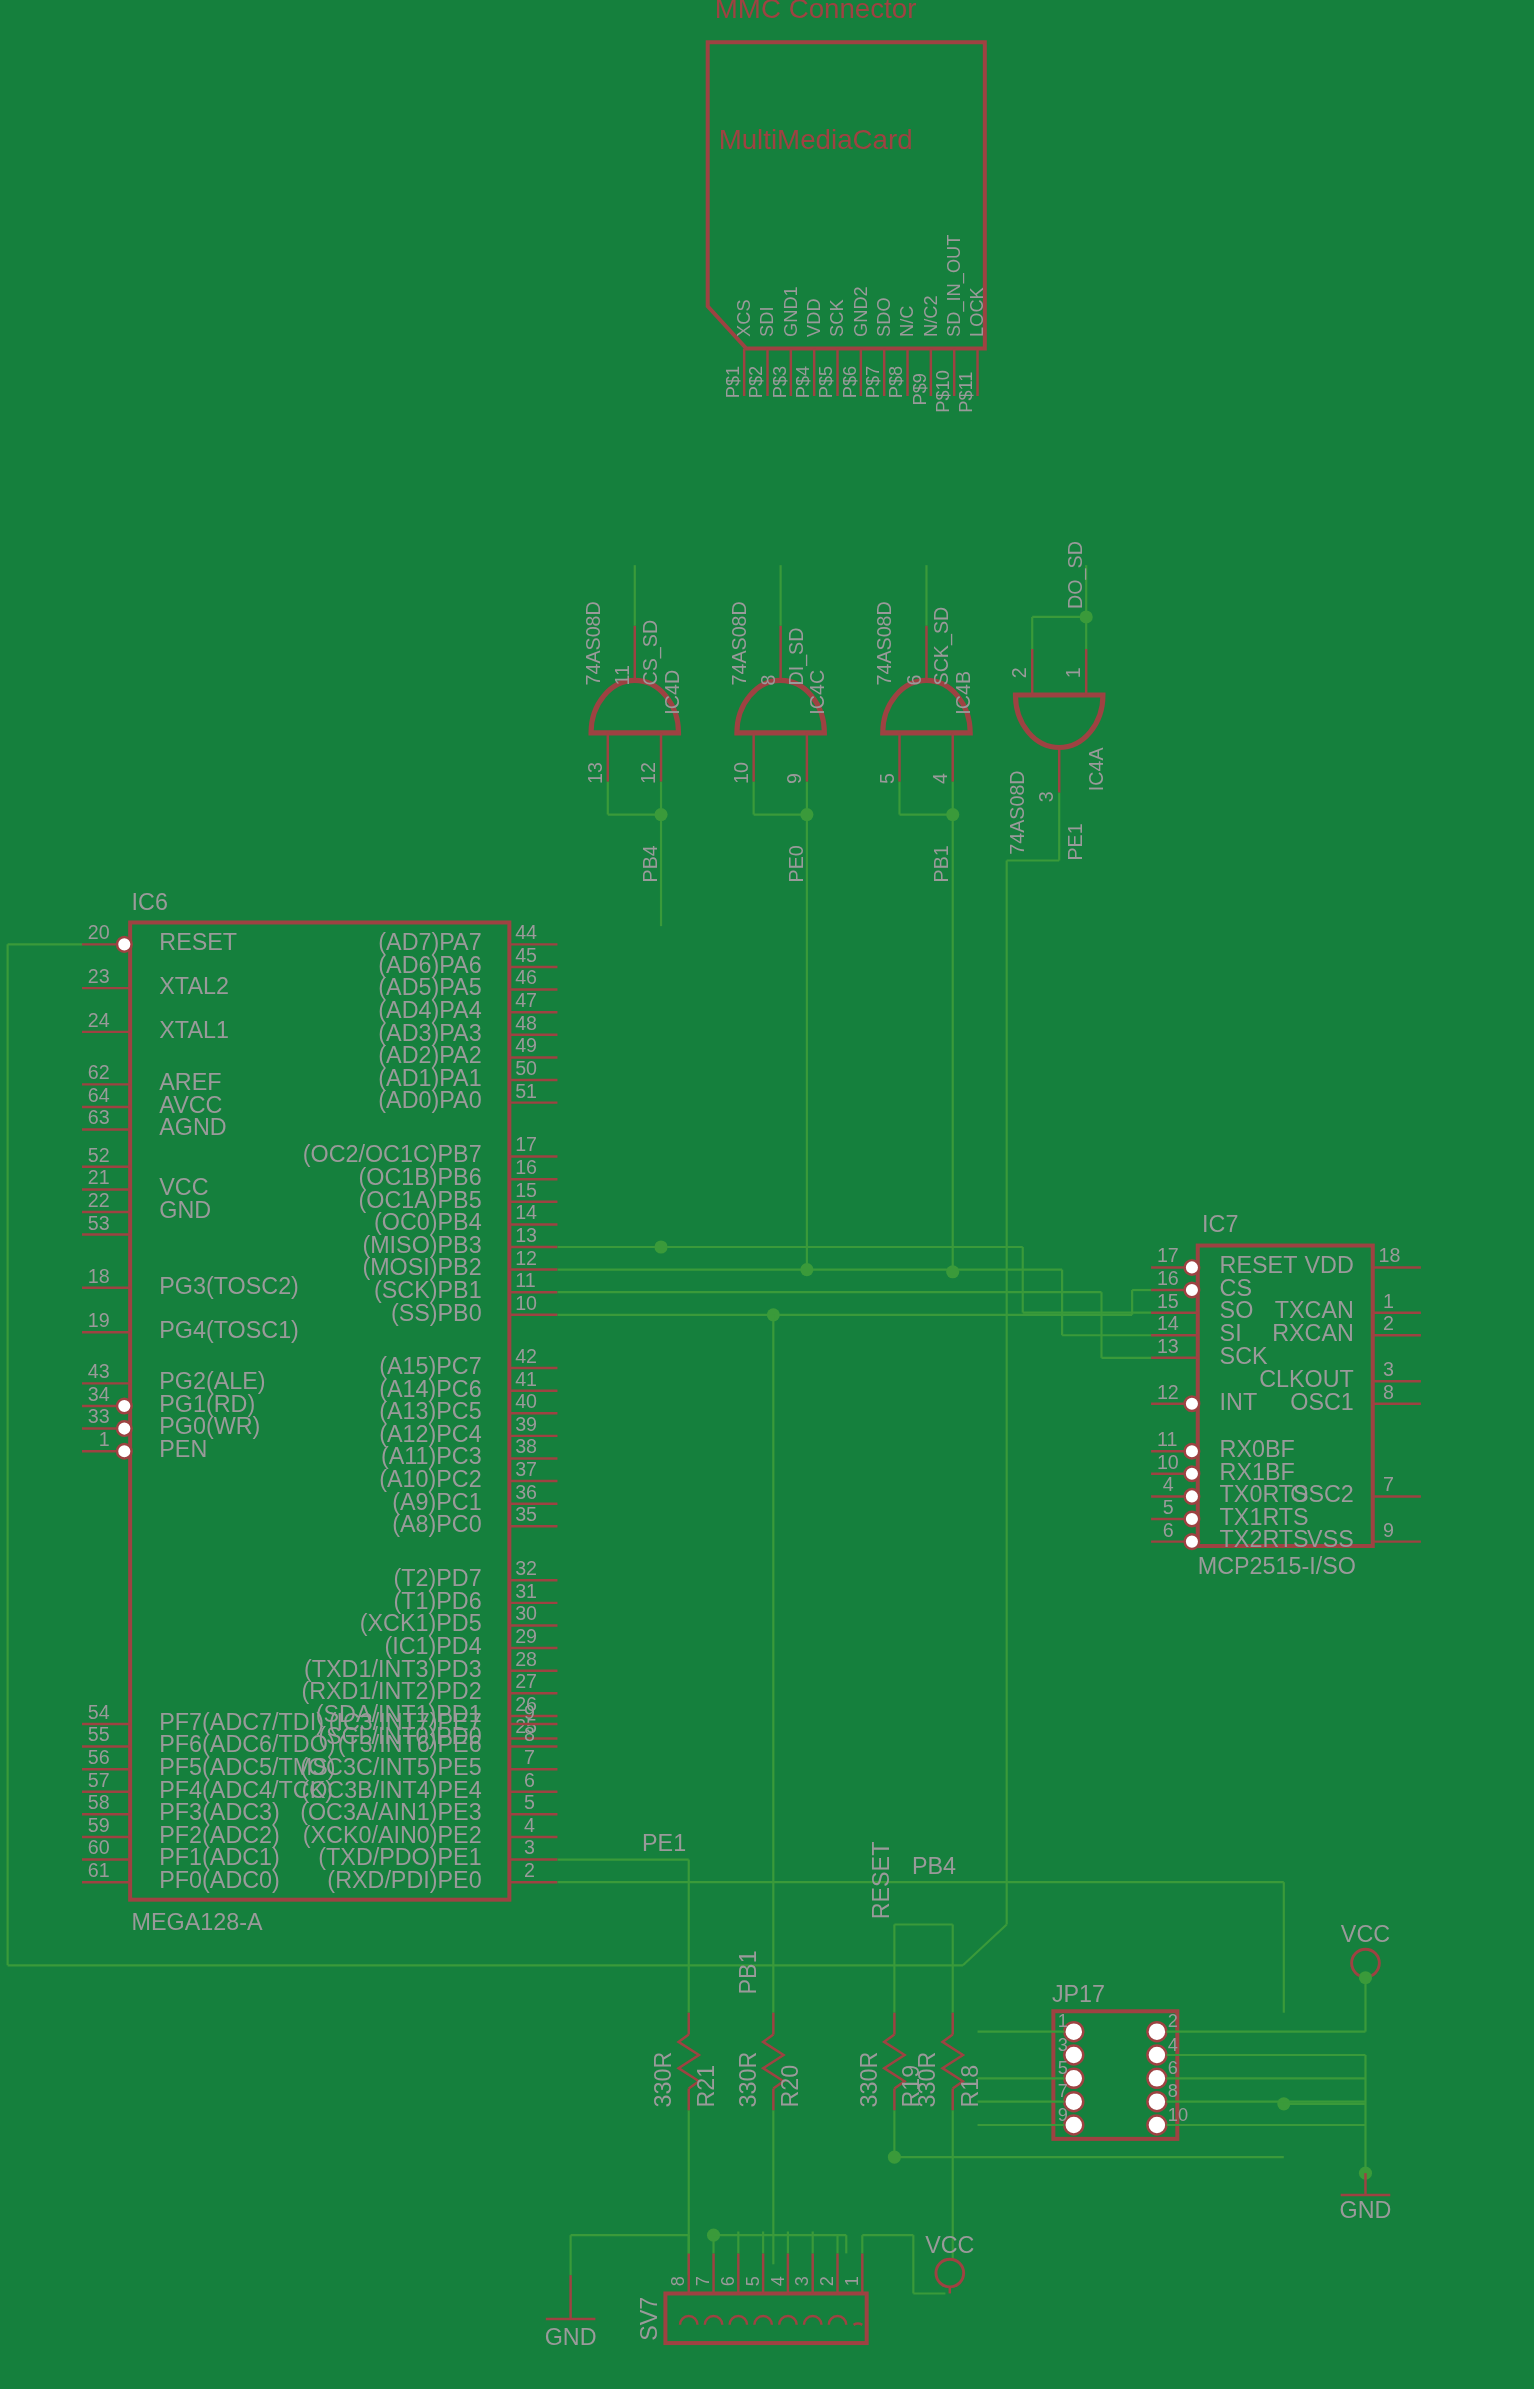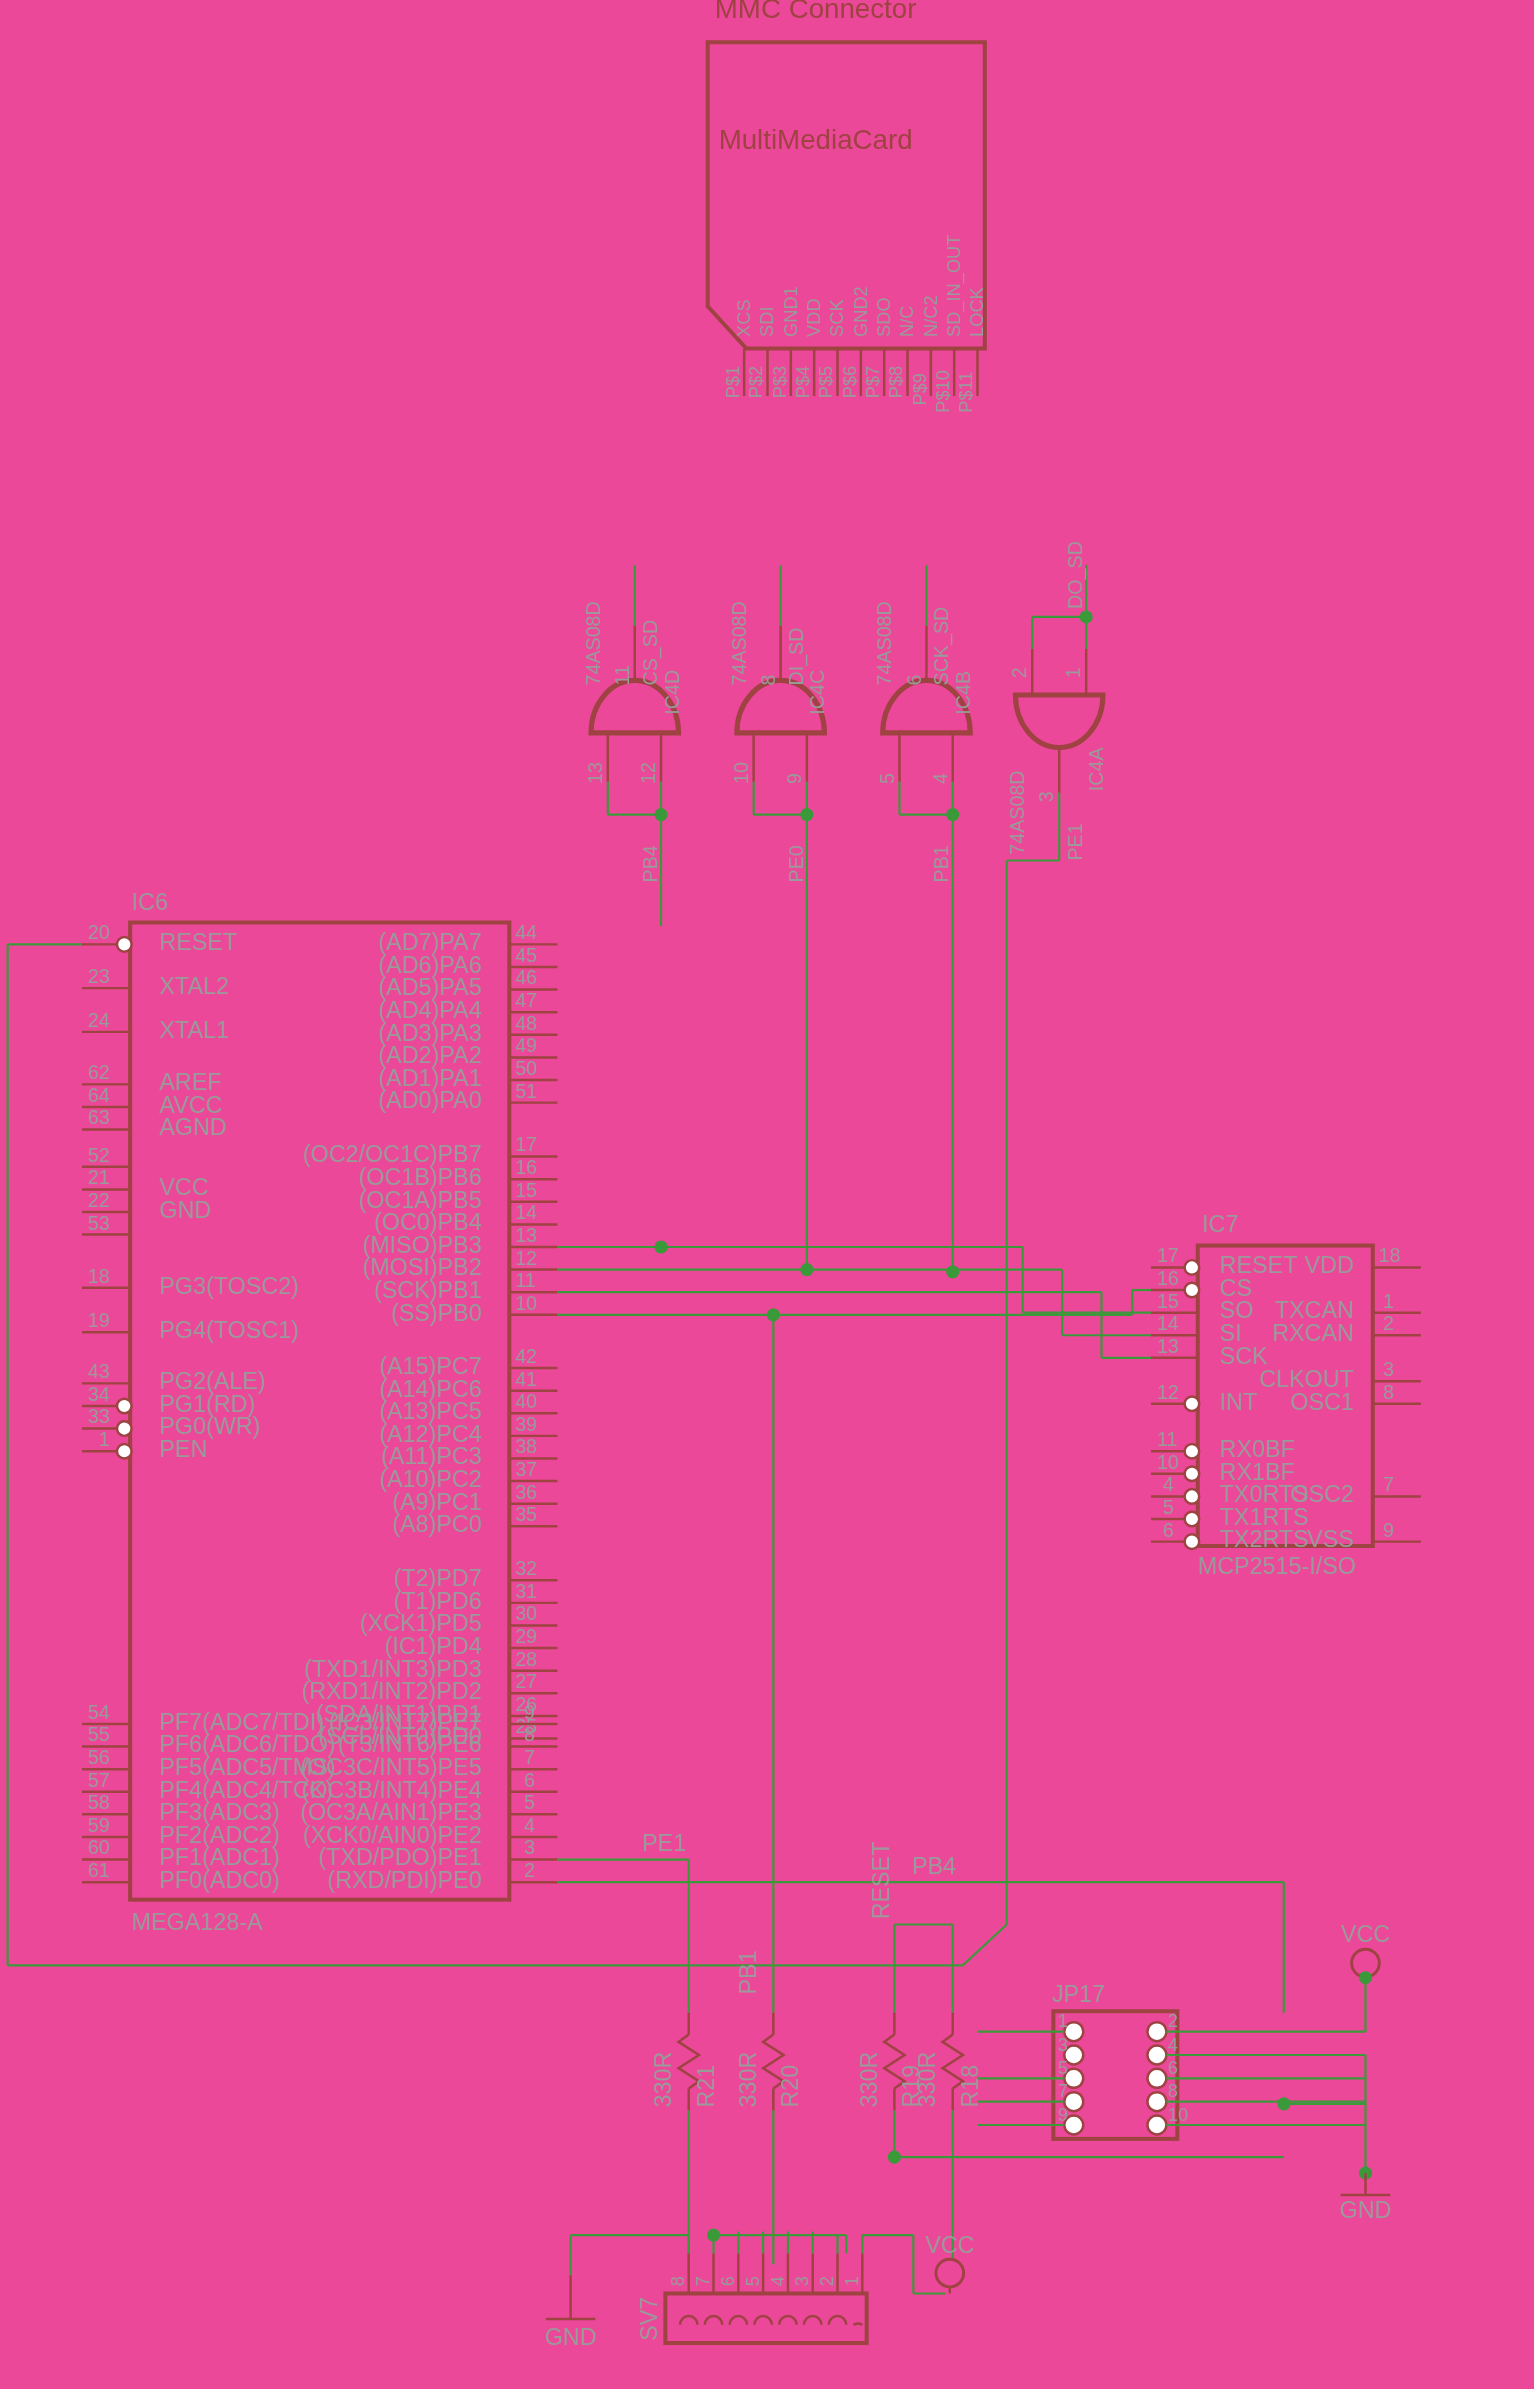--- a/index.html
+++ b/index.html
@@ -1,17 +1,17 @@
 <!DOCTYPE html>
 <html style="font-size:11.7px"><head>
 <meta charset="utf-8">
 <style>
   html,body{margin:0;padding:0;background:#ffffff;}
   body{font-family:"Liberation Sans",sans-serif;}
-  #sheet{position:relative;width:1535px;height:2389px;background:#ec4899;overflow:hidden;}
+  #sheet{position:relative;width:1535px;height:2389px;background:#15803d;overflow:hidden;}
   svg{display:block;}
   .wire{stroke:#3a9a3a;stroke-width:3;fill:none;}
   .pinline{stroke:#9e4242;stroke-width:3.4;fill:none;}
   .body{stroke:#9e4242;stroke-width:5.5;fill:none;}
   .bodyThin{stroke:#9e4242;stroke-width:4;fill:none;}
   .gate{stroke:#9e4242;stroke-width:7;fill:none;}
   .junc{fill:#3a9a3a;stroke:none;}
   .bubble{stroke:#9e4242;stroke-width:3.4;fill:#fff;}
   .lbl{fill:#9a9a9a;font-family:"Liberation Sans",sans-serif;}
   .red{fill:#9e4242;font-family:"Liberation Sans",sans-serif;}

